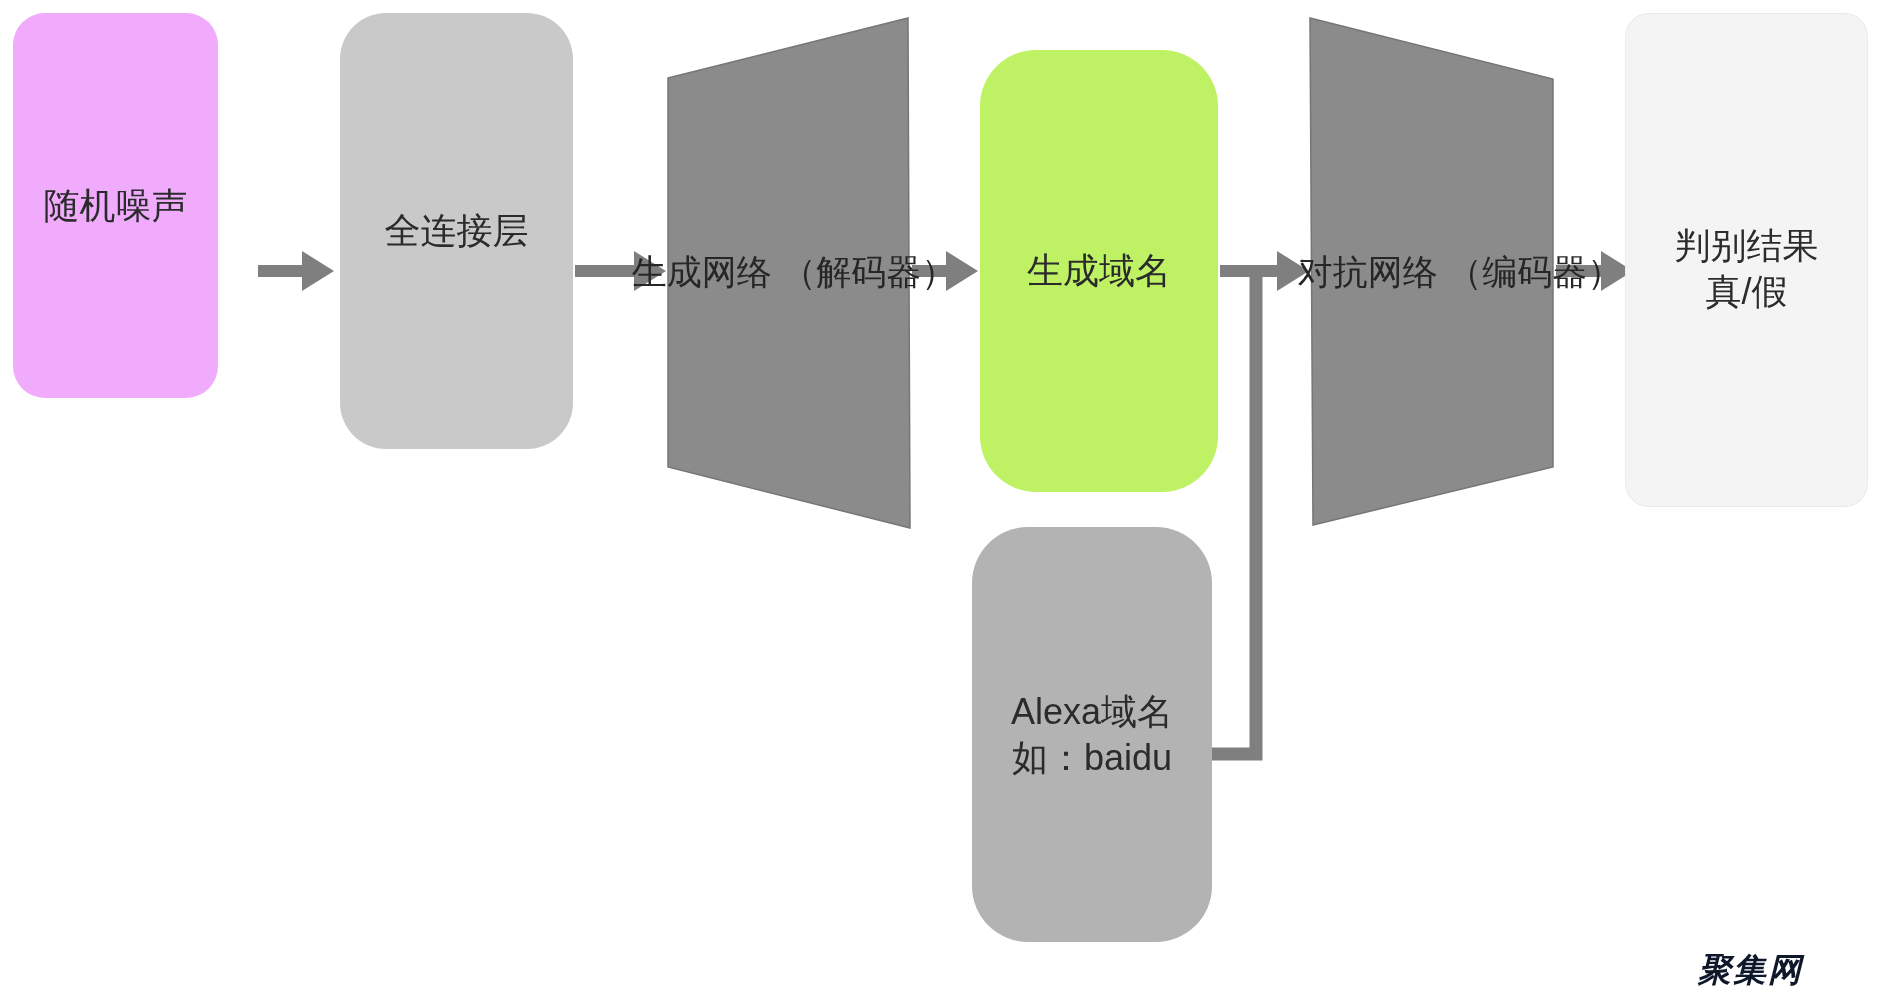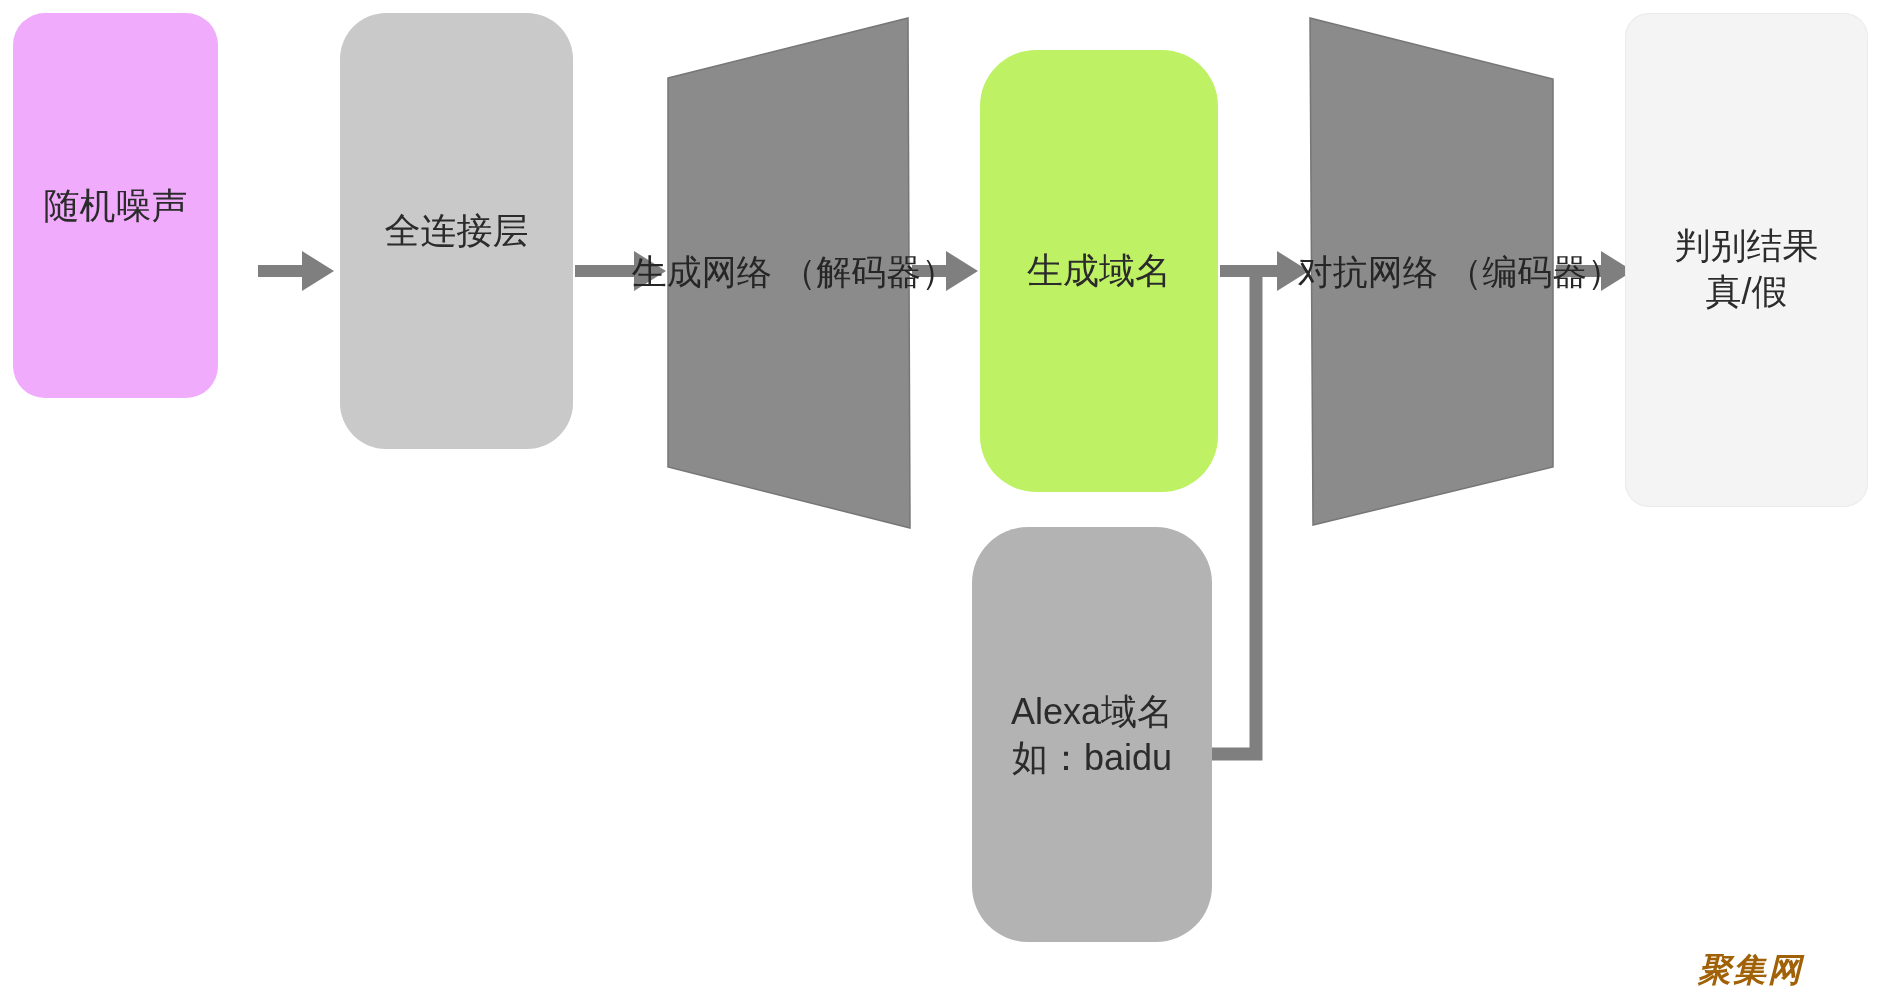--- a/index.html
+++ b/index.html
@@ -24,21 +24,21 @@
   .n-result .inner{margin-top:18px;}
   .trap-label{
     position:absolute;transform:translate(-50%,-50%);
     text-align:center;font-size:35px;line-height:46px;color:#262626;white-space:nowrap;
   }
   .tl-generator{left:794px;top:272px;}
   .tl-adversarial{left:1428px;top:272px;margin-left:32px;}
   .watermark{
     position:absolute;left:1698px;top:948px;
     font-size:33px;font-weight:800;font-style:italic;
-    color:#a16207;letter-spacing:2px;white-space:nowrap;
+    color:#0f172a;letter-spacing:2px;white-space:nowrap;
   }
 </style>
 </head>
 <body>
 
 <div class="canvas">
 
   <svg class="layer" viewBox="0 0 1880 995">
 
     <polygon points="668,78 908,18 910,528 668,467" fill="#8b8b8b" stroke="#767676" stroke-width="1.5"></polygon>

